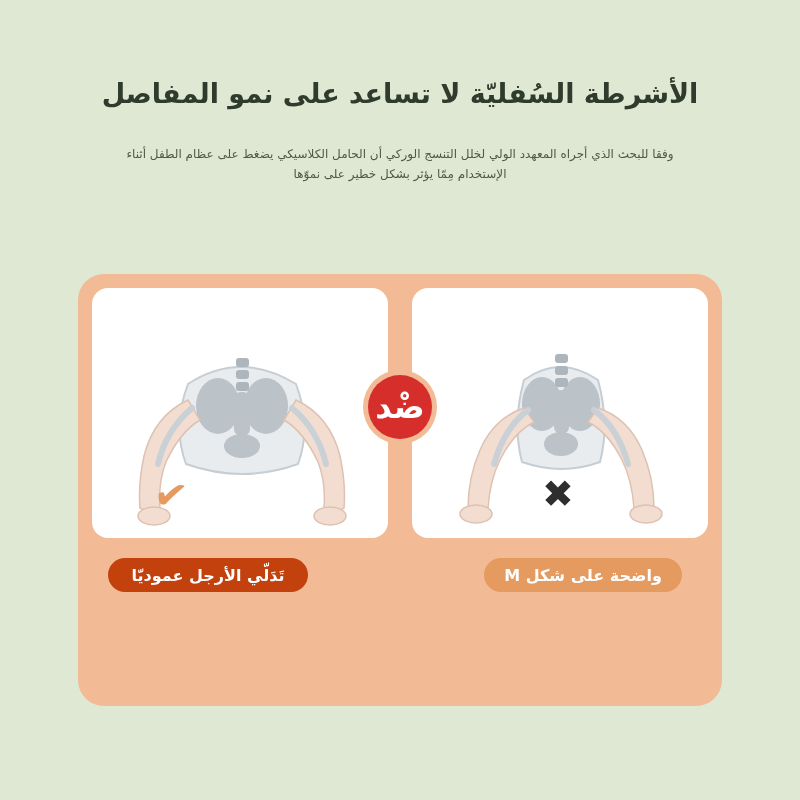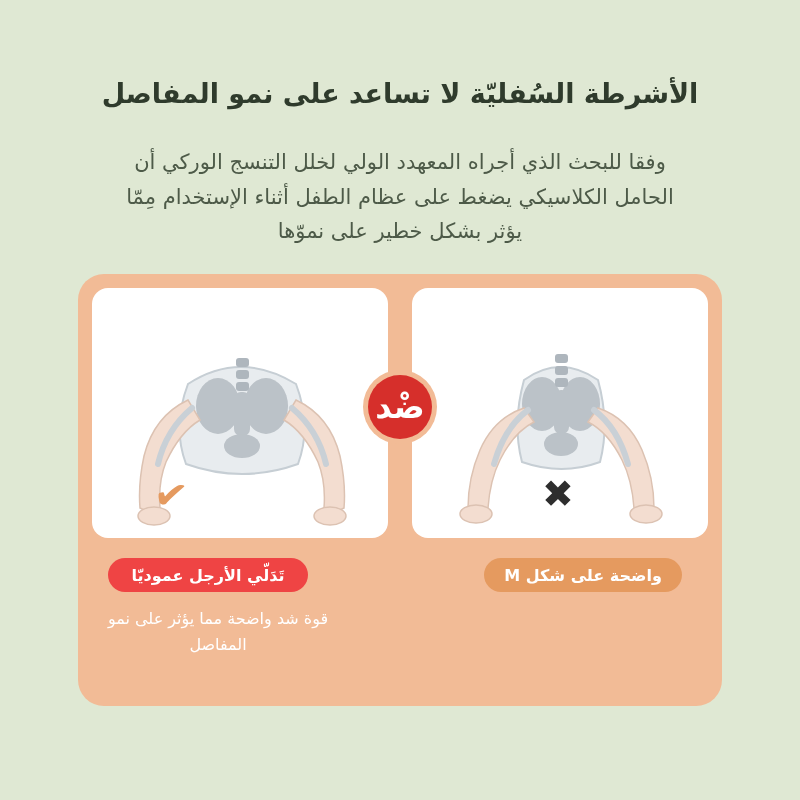--- a/index.html
+++ b/index.html
@@ -33,21 +33,21 @@
     color: #2f3b2c;
     letter-spacing: 0;
     direction: rtl;
   }
   .subhead {
     position: absolute;
     top: 145px;
     left: 120px;
     width: 560px;
     text-align: center;
-    font-size: 21px;
+    font-size: 12px;
     line-height: 1.65;
     color: #4d5a48;
     direction: rtl;
   }
 
   
   .card {
     position: absolute;
     top: 274px;
     left: 78px;
@@ -111,21 +111,21 @@
     box-sizing: border-box;
     white-space: nowrap;
   }
   .pill-good {
     right: 40px;
     background: #e59a5f;
     min-width: 190px;
   }
   .pill-bad {
     left: 30px;
-    background: #ef4444;
+    background: #c2410c;
     min-width: 200px;
   }
 
   .caption {
     position: absolute;
     top: 332px;
     width: 240px;
     text-align: center;
     font-size: 16px;
     line-height: 1.6;
@@ -224,19 +224,18 @@
           <ellipse cx="234" cy="226" rx="16" ry="9" fill="#f3ddd0" stroke="#dcc2b2" stroke-width="1.5"></ellipse>
         </svg>
         <div class="mark mark-cross">✖</div>
       </div>
 
     </div>
 
     <div class="pill pill-good">واضحة على شكل M</div>
     <div class="pill pill-bad">تَدَلّي الأرجل عموديّا</div>
 
-    <div class="caption caption-bad">قوة شد واضحة مما يؤثر على نمو المفاصل</div>
 
   </div>
 
   <div class="versus">ضْد</div>
 
 </div>
 
 </body></html>

